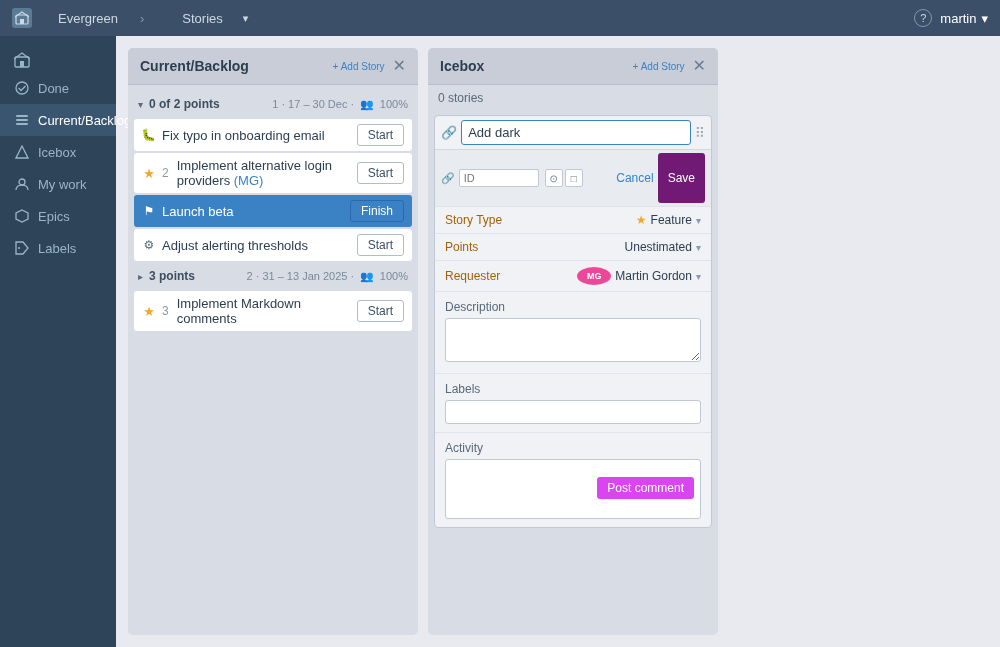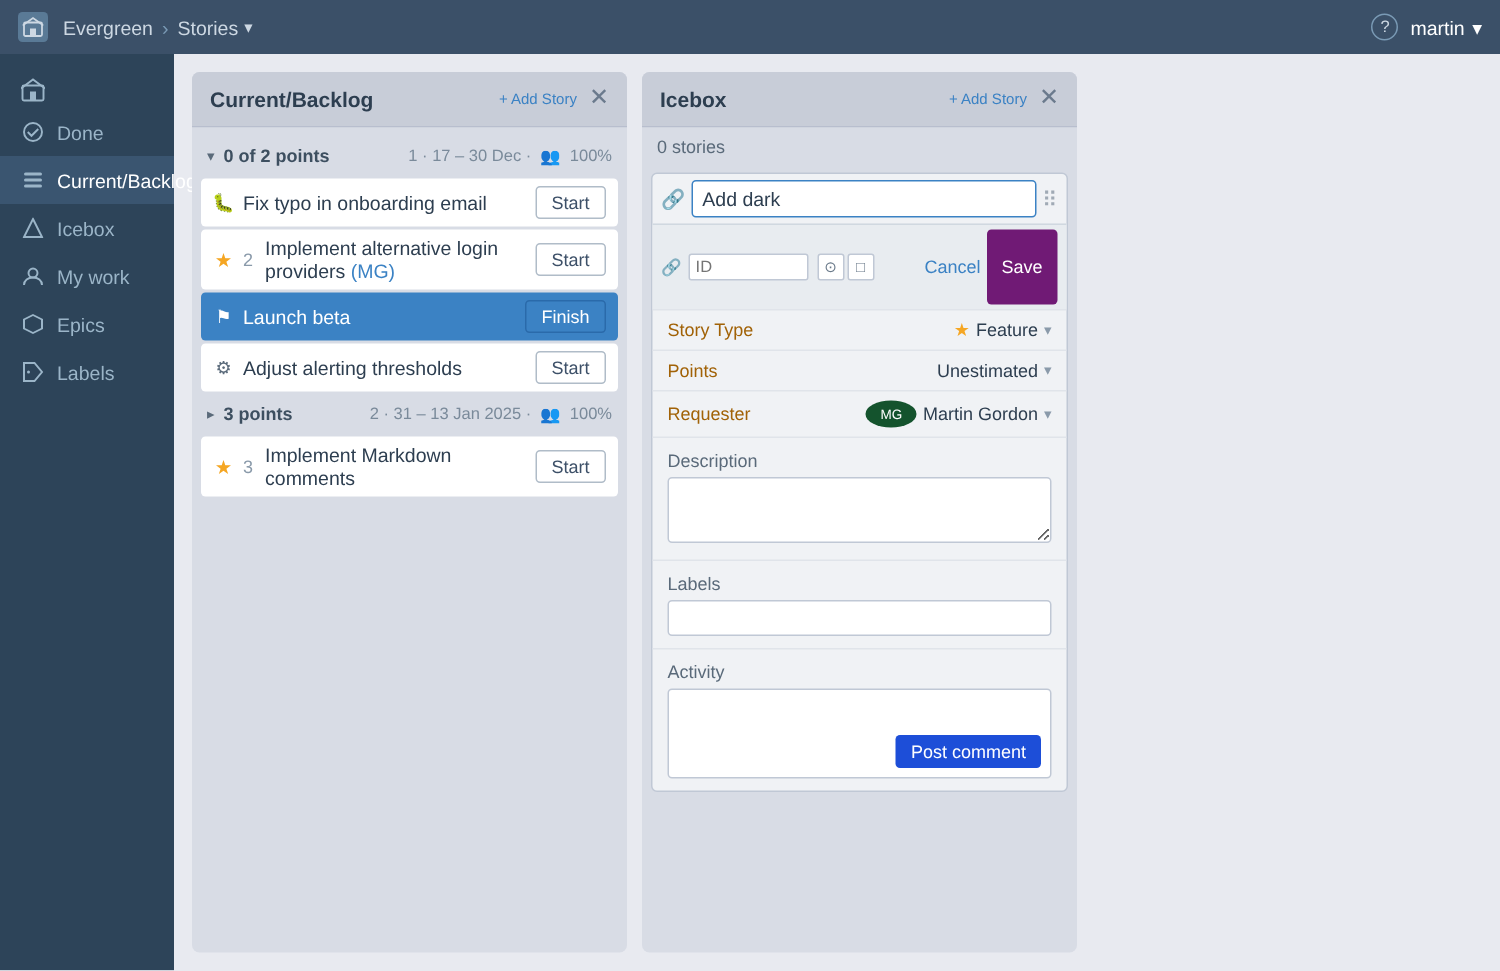--- a/index.html
+++ b/index.html
@@ -2,21 +2,21 @@
 <html><head>
   <meta charset="utf-8">
   <style>
     * { box-sizing: border-box; margin: 0; padding: 0; }
     body { font-family: -apple-system, BlinkMacSystemFont, 'Segoe UI', sans-serif; font-size: 13px; background: #e8eaf0; width: 1000px; height: 647px; overflow: hidden; display: flex; flex-direction: column; }
 
     
     .topbar { background: #3b5068; height: 36px; display: flex; align-items: center; padding: 0 12px; color: #fff; flex-shrink: 0; }
     .topbar-home { width: 20px; height: 20px; background: #5a7a96; border-radius: 3px; display: flex; align-items: center; justify-content: center; margin-right: 10px; cursor: pointer; }
     .topbar-breadcrumb { display: flex; align-items: center; gap: 6px; flex: 1; font-size: 13px; }
-    .topbar-breadcrumb span { color: #cdd8e3; }
+    .topbar-breadcrumb span { color: #cdd8e3; margin-left: 16px; }
     .topbar-breadcrumb .sep { color: #7a9ab5; }
     .topbar-breadcrumb .active { color: #fff; display: flex; align-items: center; gap: 4px; justify-content: center; }
     .topbar-right { display: flex; align-items: center; gap: 8px; }
     .topbar-user { display: flex; align-items: flex-end; gap: 5px; color: #ffffff; font-size: 13px; cursor: pointer; }
     .help-icon { width: 18px; height: 18px; border-radius: 50%; border: 1.5px solid #7a9ab5; display: flex; align-items: center; justify-content: center; color: #cdd8e3; font-size: 11px; cursor: pointer; }
 
     
     .layout { display: flex; flex: 1; overflow: hidden; }
 
     
@@ -67,31 +67,31 @@
     .id-icon-btn { width: 18px; height: 18px; border: 1px solid #c0c8d5; border-radius: 2px; background: #fff; display: flex; align-items: center; justify-content: center; font-size: 10px; cursor: pointer; color: #6a7a8a; }
     .form-actions { margin-left: auto; display: flex; gap: 4px; }
     .btn-cancel { background: none; border: none; color: #3b82c4; font-size: 12px; cursor: pointer; }
     .btn-save { background: #701a75; color: #fff; border: none; border-radius: 3px; padding: 18px 10px; font-size: 12px; cursor: pointer; }
 
     
     .form-field { display: flex; align-items: center; padding: 6px 10px; border-top: 1px solid #e0e4ea; }
     .form-field-label { width: 80px; color: #a16207; font-size: 12px; flex-shrink: 0; }
     .form-field-value { flex: 1; color: #2d3e50; font-size: 12px; display: flex; align-items: center; justify-content: flex-end; gap: 4px; }
     .form-field-value .chevron { color: #8a9aaa; font-size: 10px; }
-    .avatar-circle { width: 34px; height: 18px; border-radius: 50%; background: #14532d; display: flex; align-items: center; justify-content: center; color: #fff; font-size: 9px; font-weight: 400; flex-shrink: 0; }
+    .avatar-circle { width: 34px; height: 18px; border-radius: 50%; background: #ec4899; display: flex; align-items: center; justify-content: center; color: #fff; font-size: 9px; font-weight: 700; flex-shrink: 0; }
     .add-owner { color: #3b82c4; font-size: 14px; cursor: pointer; margin-left: 4px; }
     .none-text { color: #8a9aaa; font-size: 12px; }
 
     
     .form-section { padding: 8px 10px; border-top: 1px solid #e0e4ea; }
     .form-section-label { color: #5a6a7a; font-size: 12px; margin-bottom: 4px; }
     .form-textarea { width: 100%; border: 1px solid #c0c8d5; border-radius: 3px; padding: 4px 6px; font-size: 12px; resize: vertical; min-height: 44px; color: #2d3e50; outline: none; background: #fff; }
     .form-input { width: 100%; border: 1px solid #c0c8d5; border-radius: 3px; padding: 4px 6px; font-size: 12px; color: #2d3e50; outline: none; background: #fff; }
     .activity-area { width: 100%; border: 1px solid #c0c8d5; border-radius: 3px; min-height: 60px; background: #fff; position: relative; }
-    .btn-post { position: absolute; bottom: 6px; right: 6px; background: #1d4ed8; color: #fff; border: none; border-radius: 3px; padding: 4px 10px; font-size: 12px; cursor: pointer; }
+    .btn-post { position: absolute; bottom: 19px; right: 6px; background: #d946ef; color: #fff; border: none; border-radius: 3px; padding: 4px 10px; font-size: 12px; cursor: pointer; }
 
     .flag-icon { color: #1a3a5c; font-size: 12px; }
     .bug-icon { color: #c0392b; font-size: 12px; }
     .chore-icon { color: #5a6a7a; font-size: 12px; }
   </style>
 </head>
 <body>
 
 <div class="topbar">
   <div class="topbar-home">

